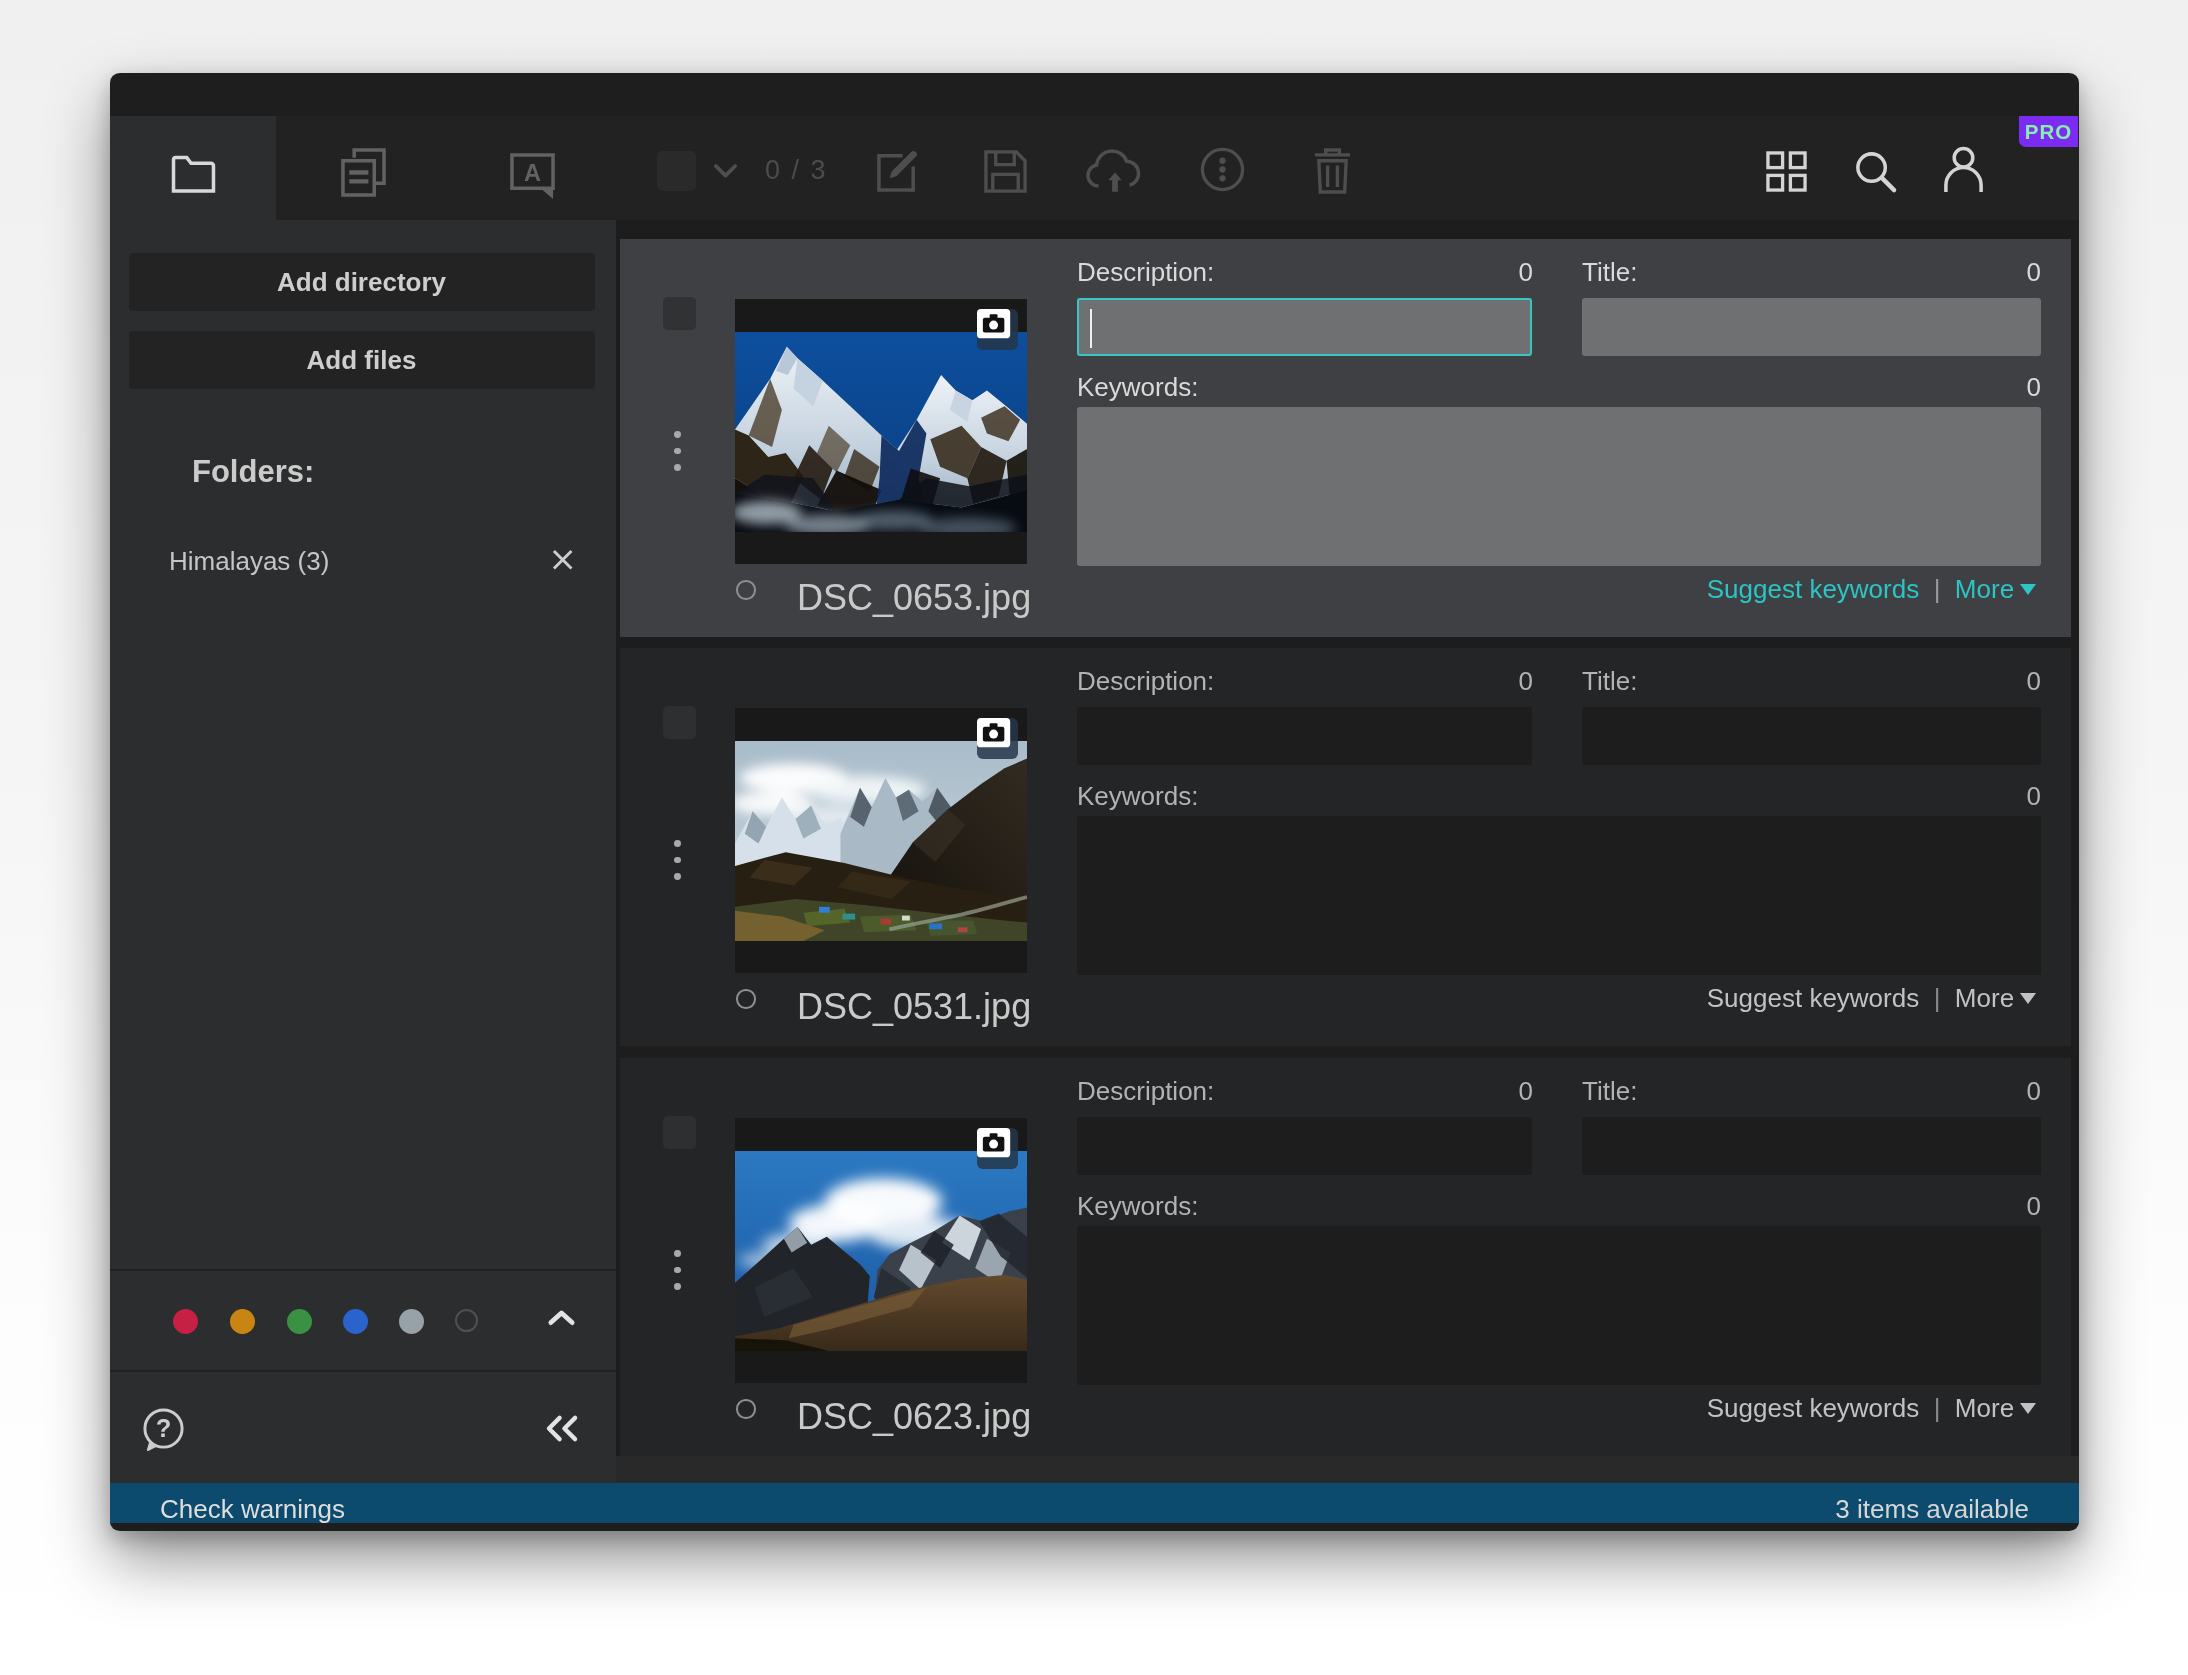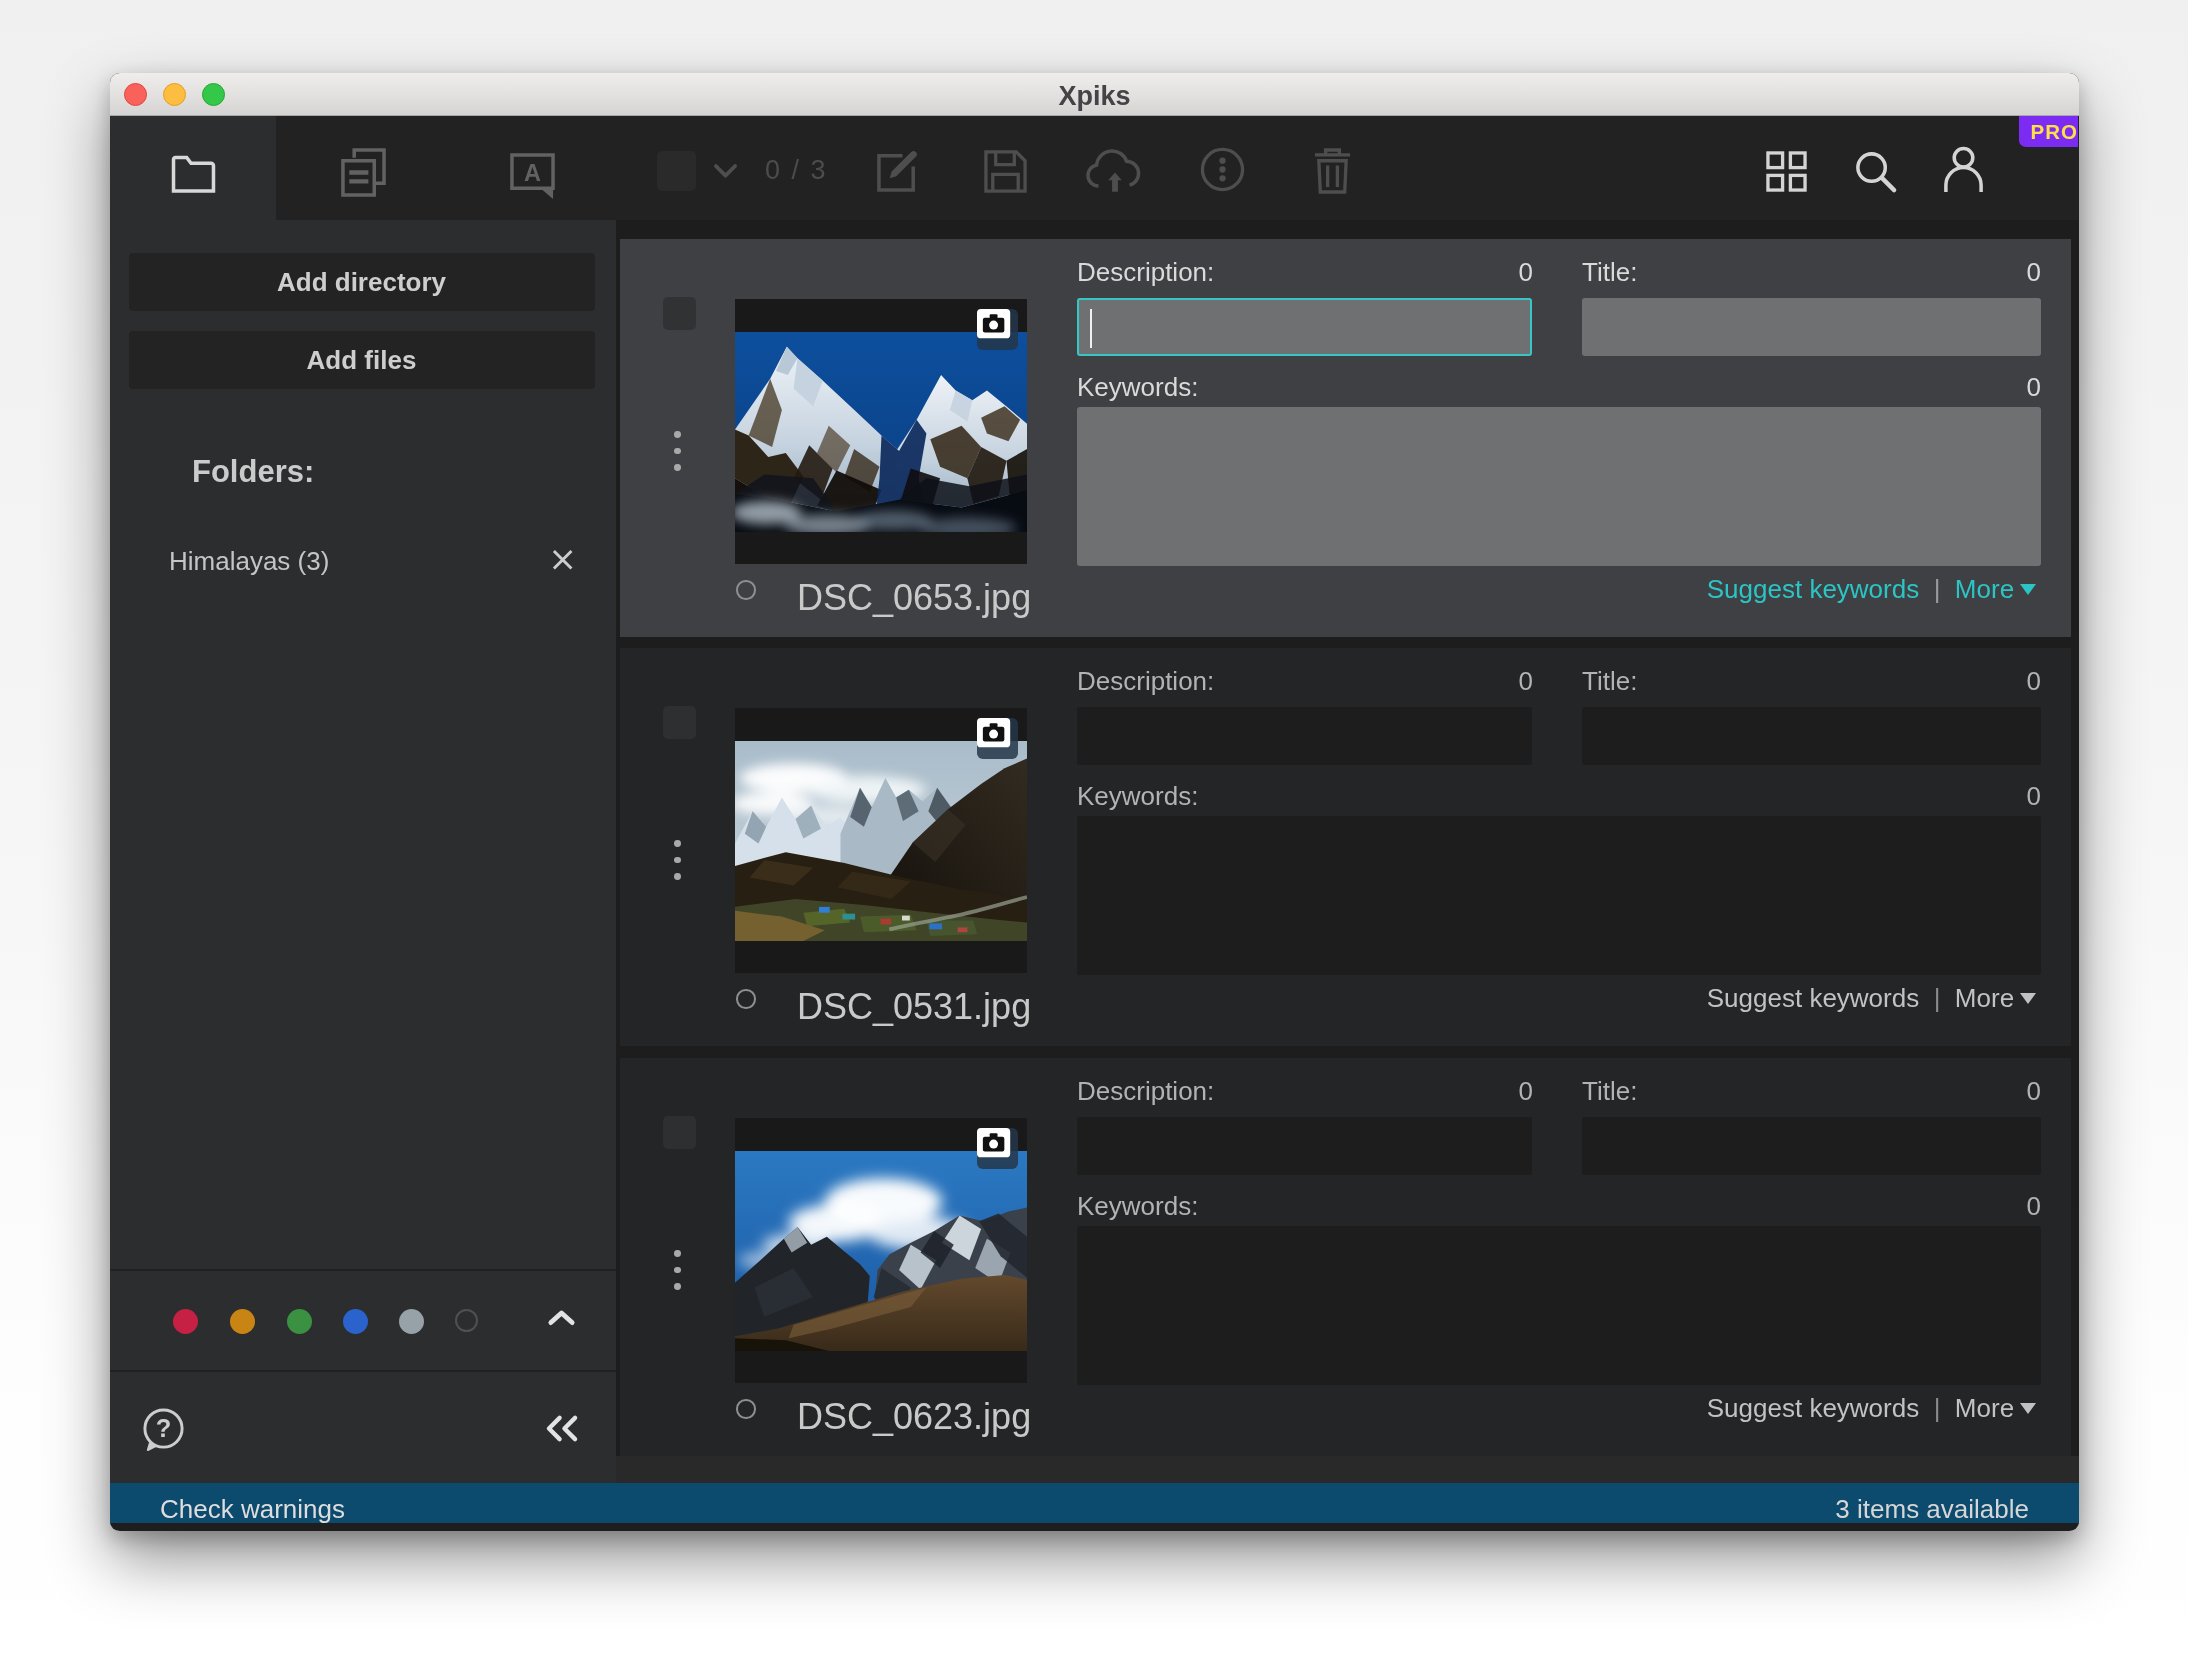--- a/index.html
+++ b/index.html
@@ -17,21 +17,21 @@
 #tl-r { left:14px; background:#f9615b; border:1px solid #e2443d; }
 #tl-y { left:53px; background:#fcbd40; border:1px solid #dfa023; }
 #tl-g { left:92px; background:#34c749; border:1px solid #25a833; }
 #title { position:absolute; top:7.8px; left:0; width:100%; text-align:center;
   font-size:27px; font-weight:bold; color:#444446; }
 
 #toolbar { position:absolute; left:0; top:43px; width:100%; height:104px; background:#222222; }
 #tab { position:absolute; left:0; top:43px; width:166px; height:104px; background:#2c2d2e; }
 .ticon { position:absolute; }
 #pro { position:absolute; left:1909px; top:43px; width:59px; height:31px; background:#7c2bf2;
-  border-radius:0 0 0 6.8px; color:#fde047; font-size:20.5px; font-weight:bold; text-align:right;
+  border-radius:0 0 0 6.8px; color:#86efac; font-size:20.5px; font-weight:bold; text-align:center;
   line-height:31px; letter-spacing:1px; }
 #cnt { position:absolute; left:655px; top:82px; width:88px; font-size:27px; color:#4c4c4c; letter-spacing:2px;}
 
 #sidebar { position:absolute; left:0; top:147px; width:506px; height:1263px; background:#2c2d2e; }
 .sbtn { position:absolute; left:18.5px; width:466px; height:58px; background:#232324; border-radius:3.9px;
   color:#cecece; font-size:26px; font-weight:bold; text-align:center; line-height:58px; }
 #folders { position:absolute; left:58px; top:234px; font-size:31px; font-weight:bold; color:#cbcbcb;margin-left:24px; }
 #himal { position:absolute; left:59px; top:326px; font-size:26px; color:#c5c5c5; }
 .sdiv { position:absolute; left:0; width:506px; height:2px; background:#212122; }
 .dot { position:absolute; top:1089px; width:25px; height:25px; border-radius:50%; }
@@ -336,26 +336,20 @@
     <div class="lbl l-kw">Keywords:</div>
       <div class="lbl n-kw">0</div>
     <div class="kwbox"></div>
     <div class="suggest"><span class="sg1">Suggest keywords</span><span class="sg2">&nbsp; | &nbsp;</span><span class="sg3">More</span><span class="tri"></span></div>
   </div>
 
   <div id="sbar">
     <div class="l">Check warnings</div>
     <div class="r">3 items available</div>
   </div>
-  <div id="tbar">
-    <div class="tl" id="tl-r"></div>
-    <div class="tl" id="tl-y"></div>
-    <div class="tl" id="tl-g"></div>
-    <div id="title">Xpiks</div>
-  </div>
   <div id="pro">PRO</div>
   <div id="cnt">0 / 3</div>
 
   <svg class="ticon" style="left:61px;top:82px;" width="45" height="39" viewBox="0 0 46 40">
     <path d="M2.5 37 V4.5 a2 2 0 012-2 H16 l4.5 6 H41 a2.5 2.5 0 012.5 2.5 V37 Z" fill="none" stroke="#d8d8d8" stroke-width="3.6"></path>
   </svg>
   <svg class="ticon" style="left:231px;top:75px;" width="45" height="49" viewBox="0 0 46 50">
     <g fill="none" stroke="#626262" stroke-width="3.6">
       <path d="M13.5 10 V2 H44 V36 H35"></path>
       <rect x="2" y="13" width="32" height="35"></rect>

